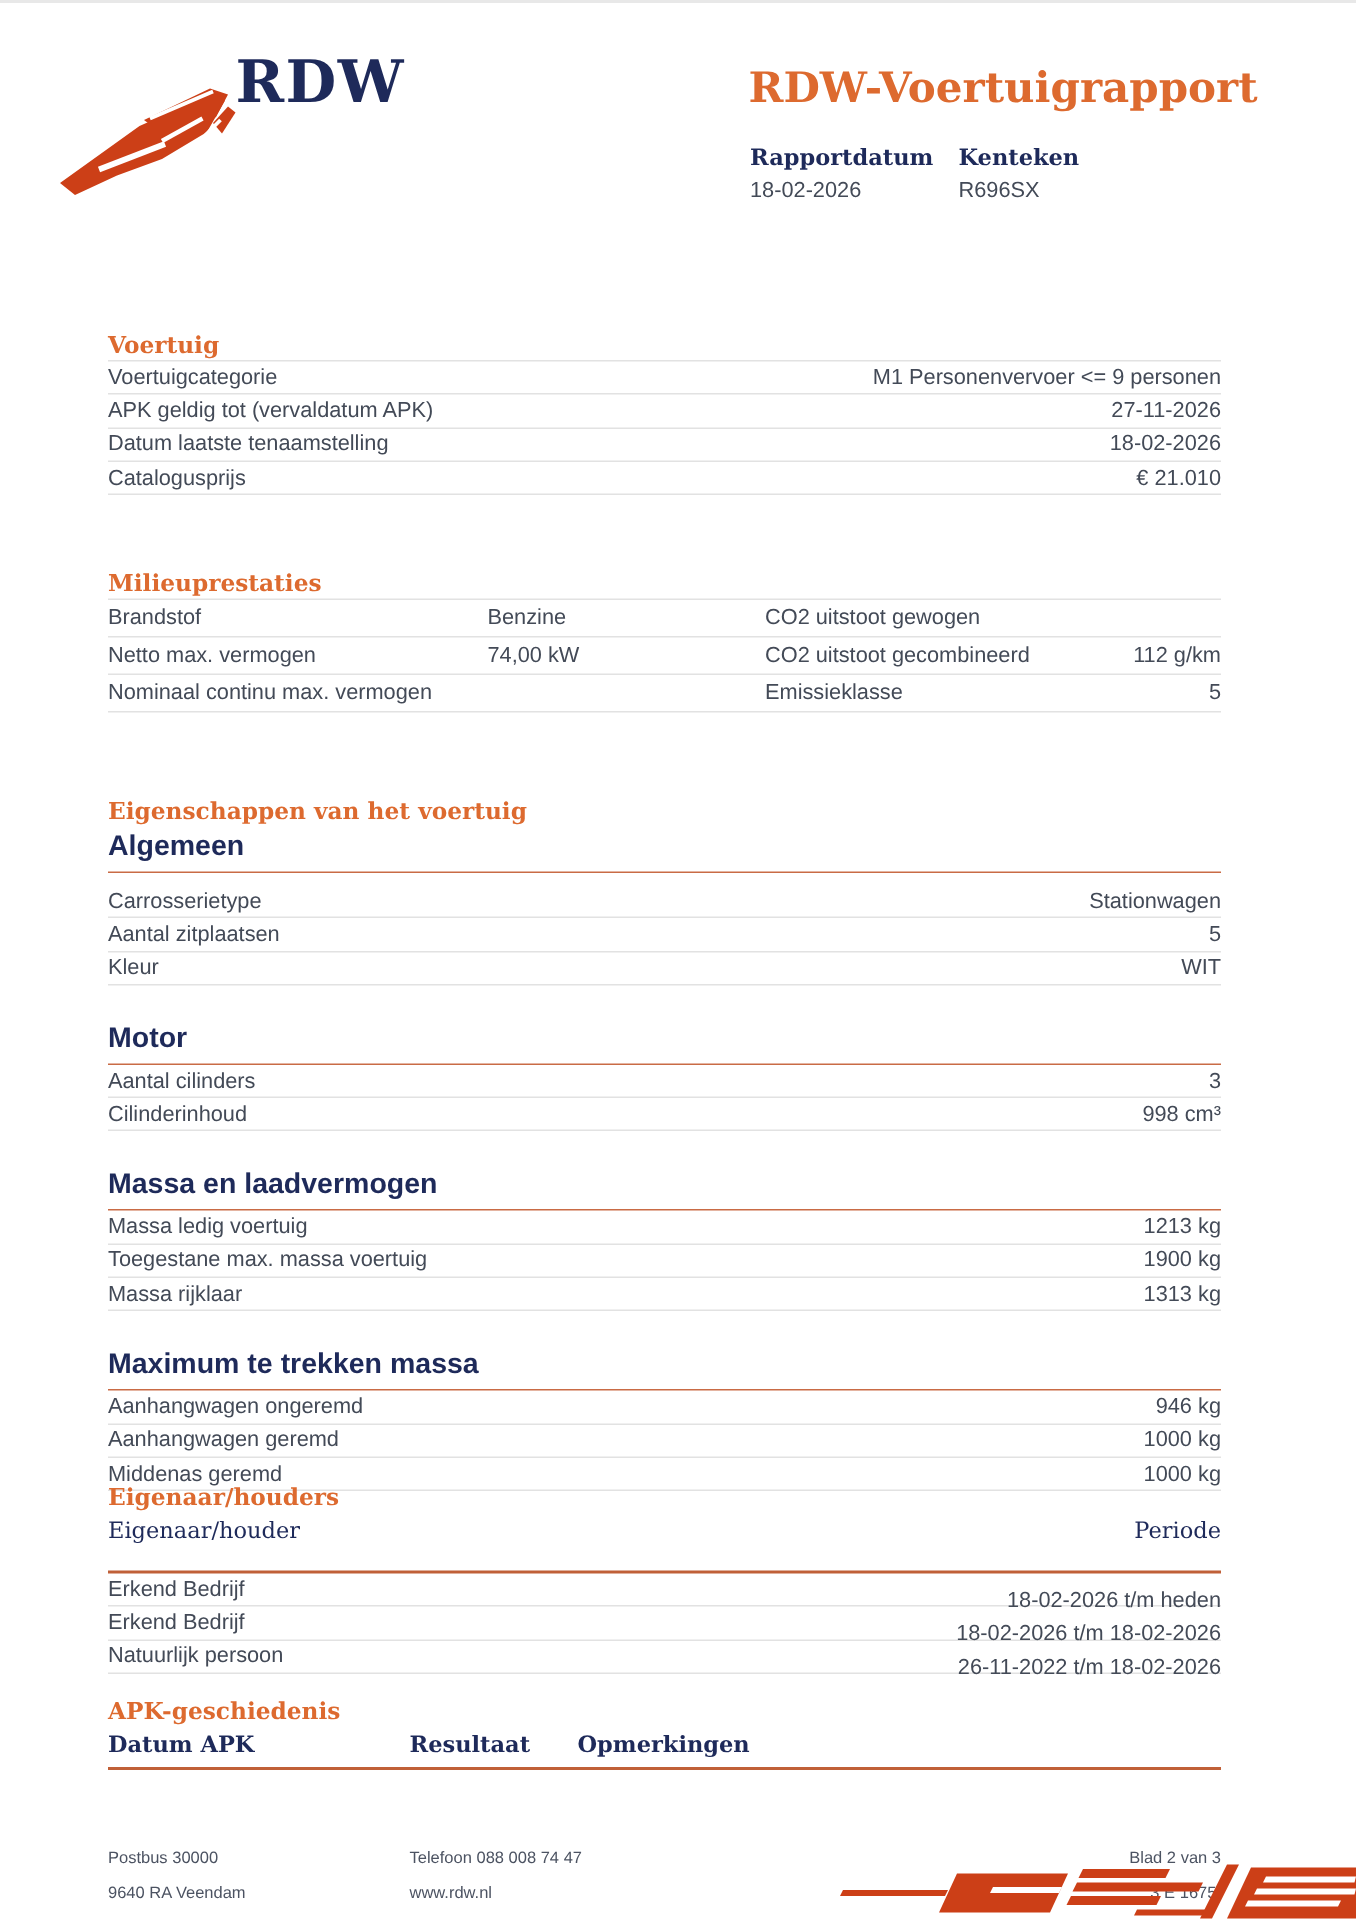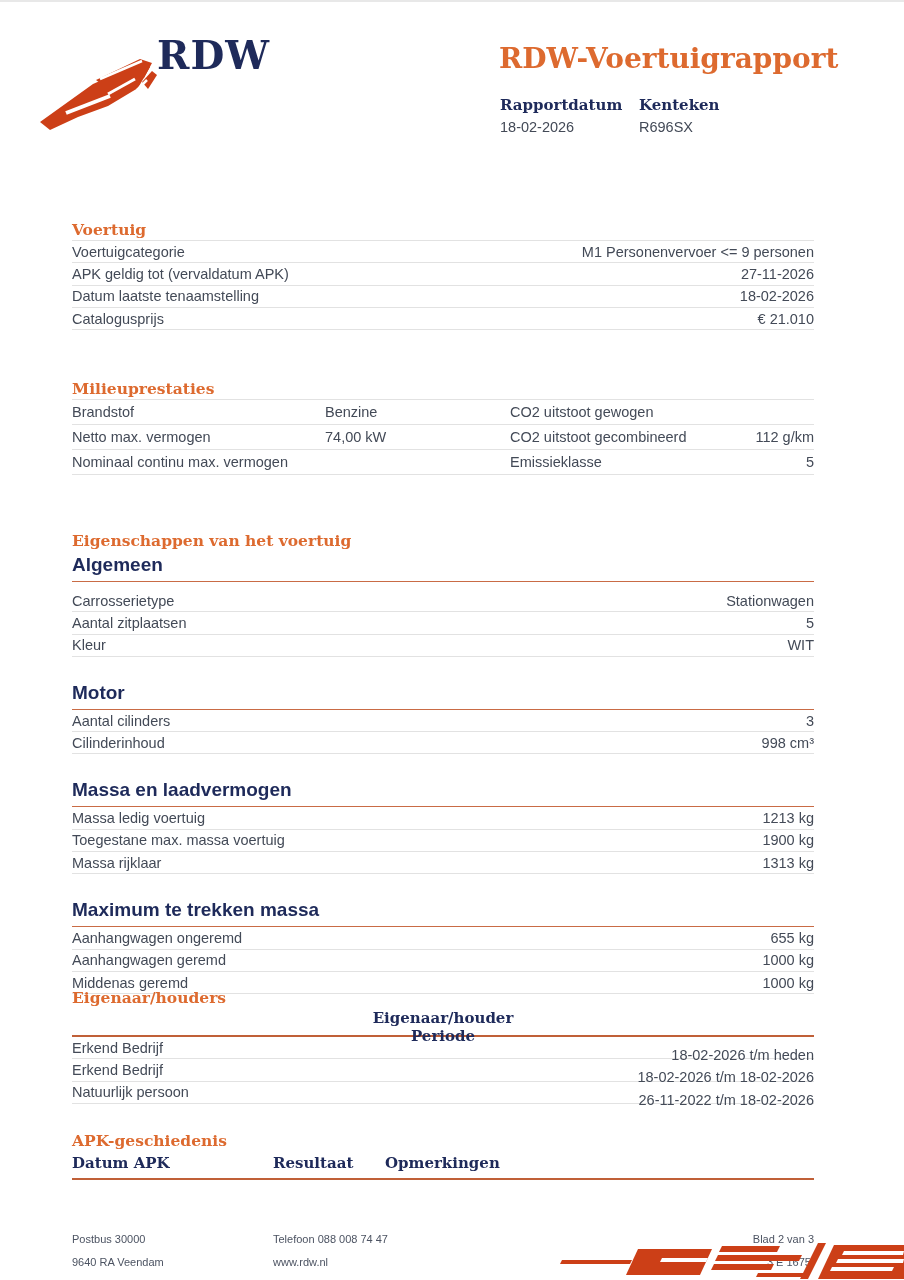--- a/index.html
+++ b/index.html
@@ -70,24 +70,24 @@
     align-items:center;height:24px;border-bottom:1px solid var(--line);
     font-size:14.5px;
   }
   .env-row .v2{text-align:right;}
   .subsection{margin-top:25px;}
   .subsection.first{margin-top:3px;}
 
   
   .owner-head{
     display:flex;justify-content:space-between;align-items:center;
-    height:22px;margin-top:1px;padding-bottom:4px;
+    height:22px;margin-top:1px;padding-bottom:16px;
     border-bottom:2px solid #c06038;
-    font-family:"DejaVu Serif",serif;font-weight:bold;
-    font-size:15px;color:var(--navy);flex-direction:column;
+    font-family:"DejaVu Serif",serif;font-weight:normal;
+    font-size:15px;color:var(--navy);
   }
   .owner-row{
     display:flex;justify-content:space-between;align-items:center;
     height:21.3px;border-bottom:1px solid var(--line);font-size:14.5px;
   }
   .owner-row .v{text-align:center;margin-top:15px;}
 
   
   .apk-head{
     display:grid;grid-template-columns:201px 112px 1fr;
@@ -244,21 +244,21 @@
           </div>
         </div>
     </div>
 
     <div class="subsection">
       <div class="sub-title">Maximum te trekken massa</div>
       <div class="rows">
 
           <div class="kv-row">
             <span class="l">Aanhangwagen ongeremd</span>
-            <span class="v">655 kg</span>
+            <span class="v">946 kg</span>
           </div>
 
           <div class="kv-row">
             <span class="l">Aanhangwagen geremd</span>
             <span class="v">1000 kg</span>
           </div>
 
           <div class="kv-row">
             <span class="l">Middenas geremd</span>
             <span class="v">1000 kg</span>

